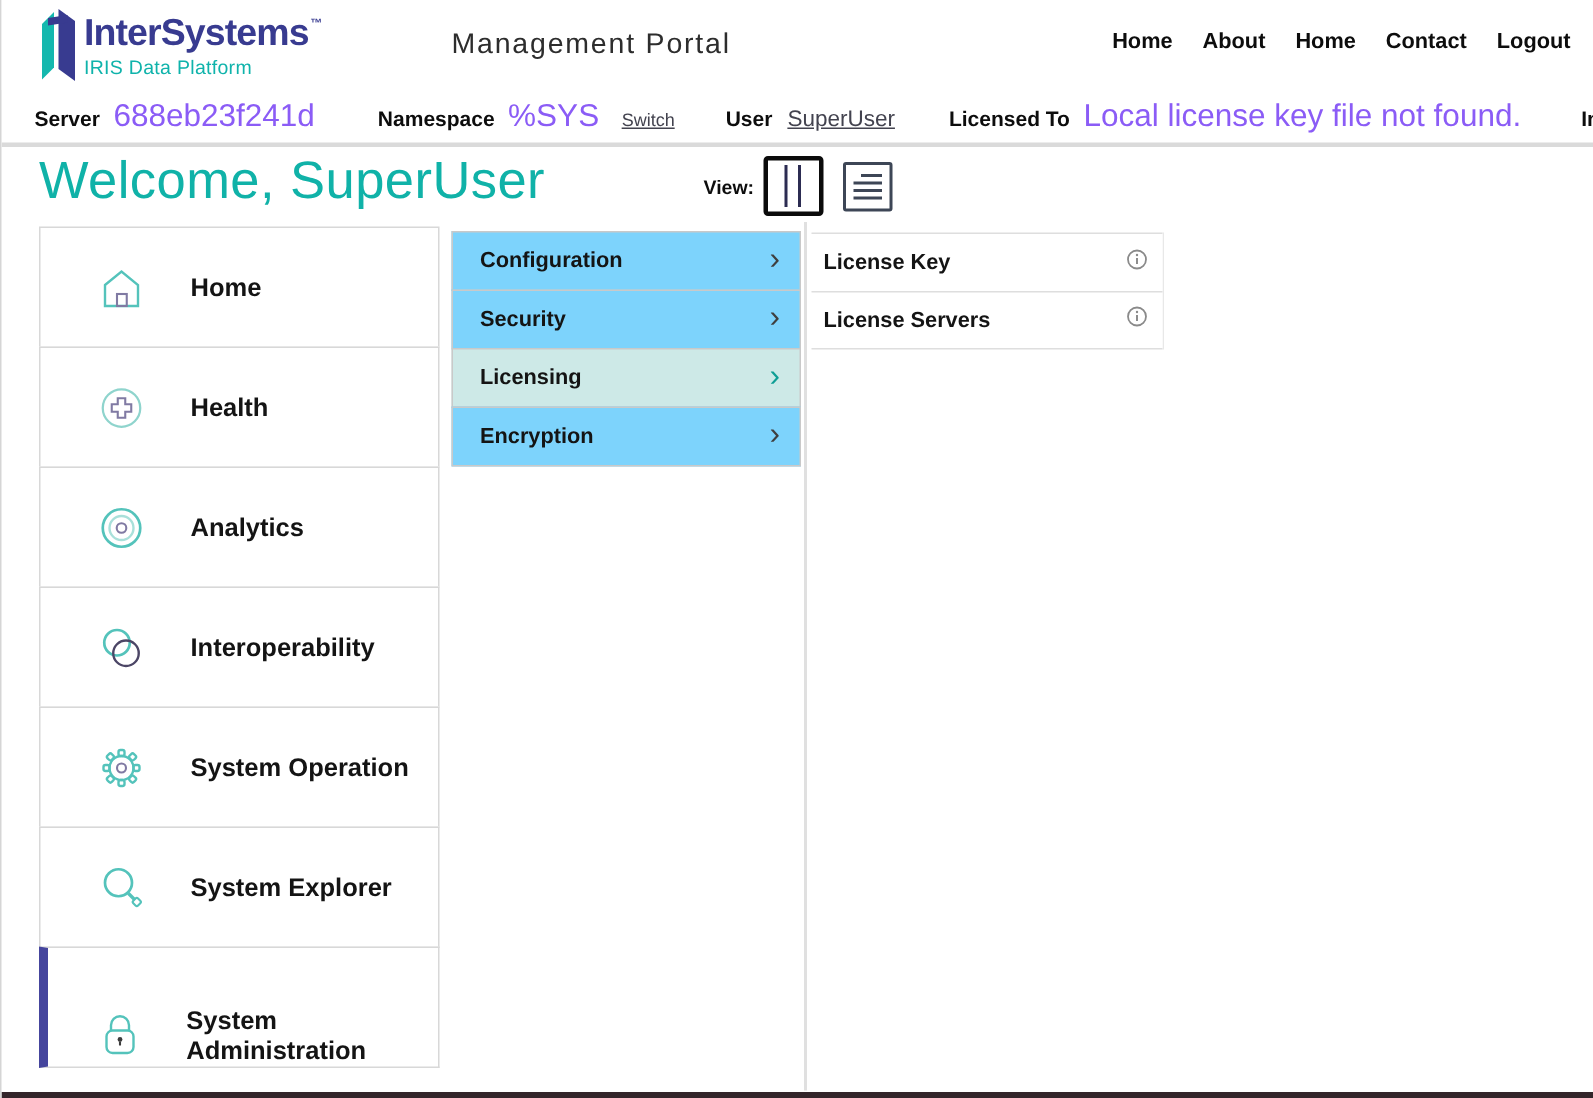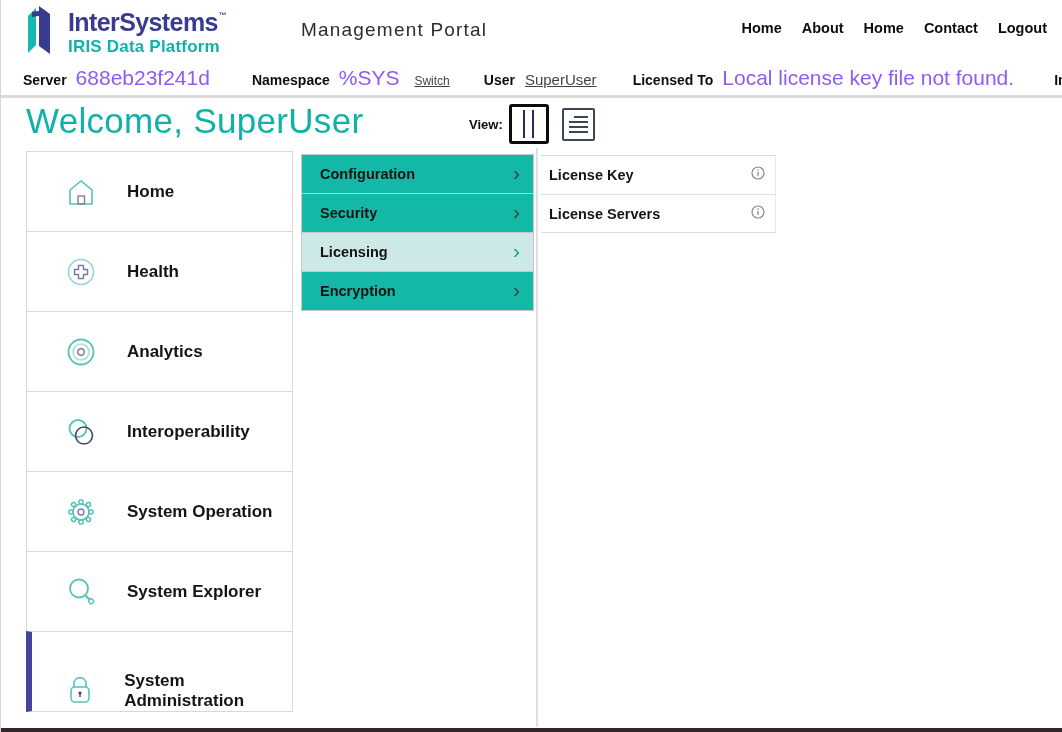--- a/index.html
+++ b/index.html
@@ -5,26 +5,26 @@
   * { margin:0; padding:0; box-sizing:border-box; }
   html,body { background:#f2f2f2; }
   body { font-family:"Liberation Sans", sans-serif; }
   .page {
     position:relative; width:1062px; height:732px; background:#ffffff;
     overflow:hidden; margin:0 auto; border-left:1px solid #d5d5d5;
   }
 
   
   .header { position:absolute; top:0; left:0; right:0; height:60px; background:#fff; }
-  .logo { position:absolute; left:25px; top:5px; display:flex; align-items:flex-end; gap:12px; }
+  .logo { position:absolute; left:25px; top:5px; display:flex; align-items:center; gap:0; }
   .logo-text { display:flex; flex-direction:column; line-height:1; }
   .brand-row { display:flex; align-items:flex-start; }
   .brand-name { font-size:25px; font-weight:800; color:#383b90; letter-spacing:-0.6px; }
   .brand-tm { font-size:8px; color:#383b90; margin-top:2px; margin-left:1px; font-weight:700; }
-  .brand-sub { font-size:17px; font-weight:700; color:#0fb3ab; margin-top:3px; letter-spacing:0.2px; }
+  .brand-sub { font-size:13px; font-weight:400; color:#0fb3ab; margin-top:3px; letter-spacing:0.2px; }
   .portal-title { position:absolute; left:300px; top:19px; font-size:19px; color:#2d2d2d;
     font-weight:500; letter-spacing:1.2px; }
   .top-nav { position:absolute; right:15px; top:20px; display:flex; gap:20px; }
   .top-nav a { font-size:14.5px; font-weight:600; color:#0d0d0d; text-decoration:none; cursor:pointer; }
 
   
   .infobar { position:absolute; top:66px; left:22px; right:0; display:flex; align-items:baseline; white-space:nowrap; }
   .infobar .lbl { font-weight:700; font-size:14px; color:#0d0d0d; }
   .infobar .val { font-size:21px; color:#8b5cf6; margin-left:9px; }
   .infobar .lnk { font-size:12px; color:#43434f; text-decoration:underline; cursor:pointer; }
@@ -54,21 +54,21 @@
   
   .sidebar { position:absolute; left:25px; top:152px; width:267px; }
   .side-item { height:81px; background:#fff; border:1px solid #d8d8d8; margin-top:-1px;
     display:flex; align-items:center; padding-left:33px; gap:25px; cursor:pointer; }
   .side-item .label { font-size:17px; font-weight:600; color:#141414; }
   .side-item.selected { border-left:6px solid #45459d; padding-left:29px;align-items:flex-end; }
   .icon-wrap { width:42px; height:42px; display:flex; align-items:center; justify-content:center; }
 
   
   .submenu { position:absolute; left:300px; top:155px; width:233px; }
-  .sub-item { height:40px; background:#14b8a6; border:1px solid #c9c9c9; margin-top:-1px;
+  .sub-item { height:40px; background:#7dd3fc; border:1px solid #c9c9c9; margin-top:-1px;
     display:flex; align-items:center; justify-content:space-between;
     padding:0 13px 0 18px; cursor:pointer; }
   .sub-item .label { font-size:14.5px; font-weight:600; color:#141414; }
   .sub-item .chev { font-size:21px; color:#3f3f3f; line-height:1; margin-top:-3px; font-weight:400; }
   .sub-item.selected { background:#cde9e7; border-color:#c9c9c9; }
   .sub-item.selected .chev { color:#0f9e95; }
 
   
   .vdivider { position:absolute; left:535px; top:148px; bottom:5px; width:2px; background:#e0e0e0; }
 

